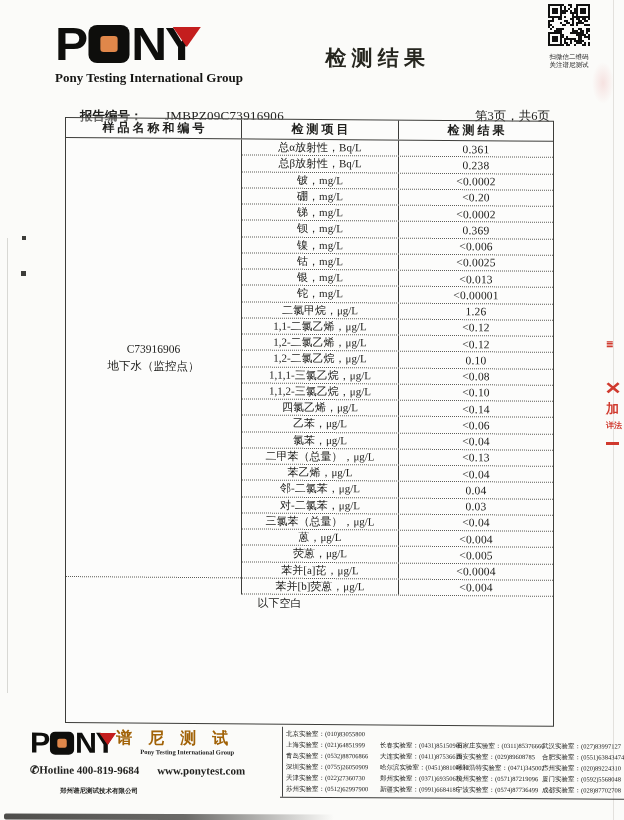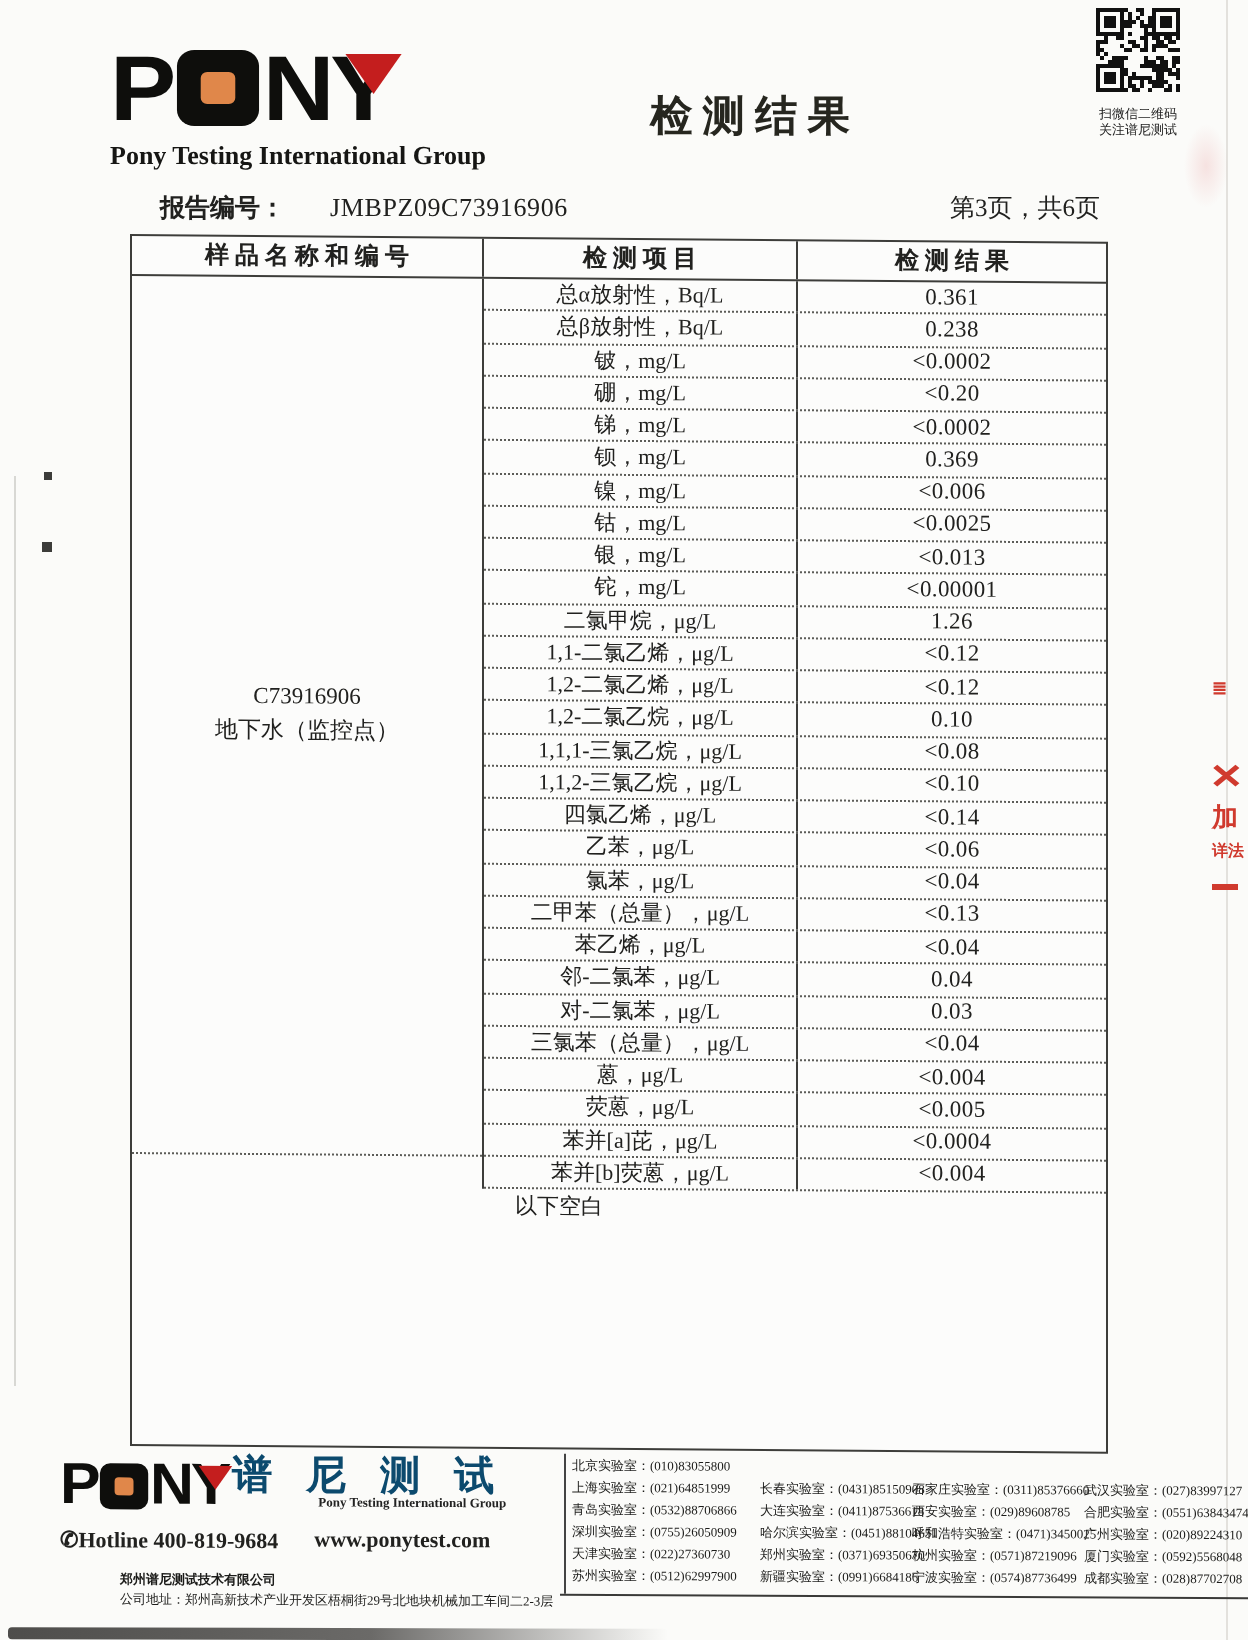--- a/index.html
+++ b/index.html
@@ -36,21 +36,21 @@
   .logo-o .hole{position:absolute;left:11px;top:11px;width:16px;height:16px;background:#e0874a;border-radius:3px;}
   .logo-y{position:relative;}
   .logo-y .tri{position:absolute;right:-4px;top:6px;width:0;height:0;
     border-left:13px solid transparent;border-right:13px solid transparent;border-top:20px solid #c41e1e;}
   .logo-sub{font-size:13px;font-weight:bold;margin-top:2px;color:#161614;}
   .doc-title{position:absolute;left:290px;top:44px;width:170px;text-align:center;
     font-size:21px;font-weight:bold;color:#26261f;}
   .qr-wrap{position:absolute;left:545px;top:4px;width:48px;text-align:center;}
   .qr-caption{font-size:6.5px;line-height:8px;color:#222;margin-top:3px;white-space:nowrap;}
   
-  .report-line{position:absolute;left:65px;top:96px;width:489px;height:20px;font-size:12.5px;}
+  .report-line{position:absolute;left:65px;top:108px;width:489px;height:20px;font-size:12.5px;}
   .report-label{position:absolute;left:15px;top:0;font-weight:bold;}
   .report-number{position:absolute;left:100px;top:0;font-size:13px;letter-spacing:.3px;}
   .page-info{position:absolute;right:4px;top:0;}
   
   .rtable{position:absolute;left:65px;top:117px;width:489px;height:606px;
     border:1.6px solid #3d3d3a;box-sizing:border-box;transform:skewY(0.45deg);transform-origin:left top;
     display:flex;flex-direction:column;background:rgba(255,255,255,.35);}
   .thead{display:flex;height:19px;border-bottom:1.2px solid #3d3d3a;font-size:12px;font-weight:bold;}
   .thead .hc{display:flex;align-items:center;justify-content:center;box-sizing:border-box;}
   .h1{width:176px;border-right:1.1px solid #3d3d3a;}
@@ -78,21 +78,21 @@
   .f-logo-row{display:flex;align-items:flex-start;}
   .f-logo-word{display:flex;align-items:center;height:30px;transform:scaleX(1.05);transform-origin:left;}
   .f-letter{font-family:"Liberation Sans","DejaVu Sans",sans-serif;font-weight:900;font-size:29px;
     line-height:29px;color:#0e0e0c;letter-spacing:-1.5px;}
   .f-o{position:relative;width:23px;height:23px;background:#0e0e0c;border-radius:5px;margin:0 1px;}
   .f-o .hole{position:absolute;left:7px;top:7px;width:9px;height:9px;background:#e0874a;border-radius:2px;}
   .f-y{position:relative;}
   .f-y .tri{position:absolute;right:-2px;top:4px;width:0;height:0;
     border-left:8px solid transparent;border-right:8px solid transparent;border-top:12px solid #c41e1e;}
   .f-cn-block{margin-left:6px;}
-  .f-cn{font-size:20px;font-weight:bold;letter-spacing:6px;color:#0c4a6e;line-height:20px;white-space:nowrap;}
+  .f-cn{font-size:16px;font-weight:bold;letter-spacing:6px;color:#a16207;line-height:20px;white-space:nowrap;}
   .f-cn-sub{font-size:6.5px;font-weight:bold;text-align:right;color:#222;line-height:8px;}
   .f-hotline-row{margin-top:6px;font-size:11px;font-weight:bold;display:flex;gap:18px;white-space:nowrap;}
   .f-divider-v{position:absolute;left:282px;top:4px;width:1px;height:70px;background:#444;}
   .f-divider-h{position:absolute;left:280px;top:74px;width:344px;height:1.4px;background:#3a3a38;}
   .phones{position:absolute;left:284px;top:5px;width:340px;height:66px;font-size:6.5px;}
   .phone-col{position:absolute;top:0;}
   .pc0{left:2px;}
   .pc1{left:96px;padding-top:11px;}
   .pc2{left:172px;padding-top:11px;}
   .pc3{left:258px;padding-top:11px;}
@@ -473,15 +473,14 @@
     <div class="phone-col pc3">
         <div class="phone-entry">武汉实验室：(027)83997127</div>
         <div class="phone-entry">合肥实验室：(0551)63843474</div>
         <div class="phone-entry">广州实验室：(020)89224310</div>
         <div class="phone-entry">厦门实验室：(0592)5568048</div>
         <div class="phone-entry">成都实验室：(028)87702708</div>
       </div>
   </div>
   <div class="company-block">
     <div class="company-name">郑州谱尼测试技术有限公司</div>
-    <div>公司地址：郑州高新技术产业开发区梧桐街29号北地块机械加工车间二2-3层</div>
   </div>
 </div>
 
 </body></html>

